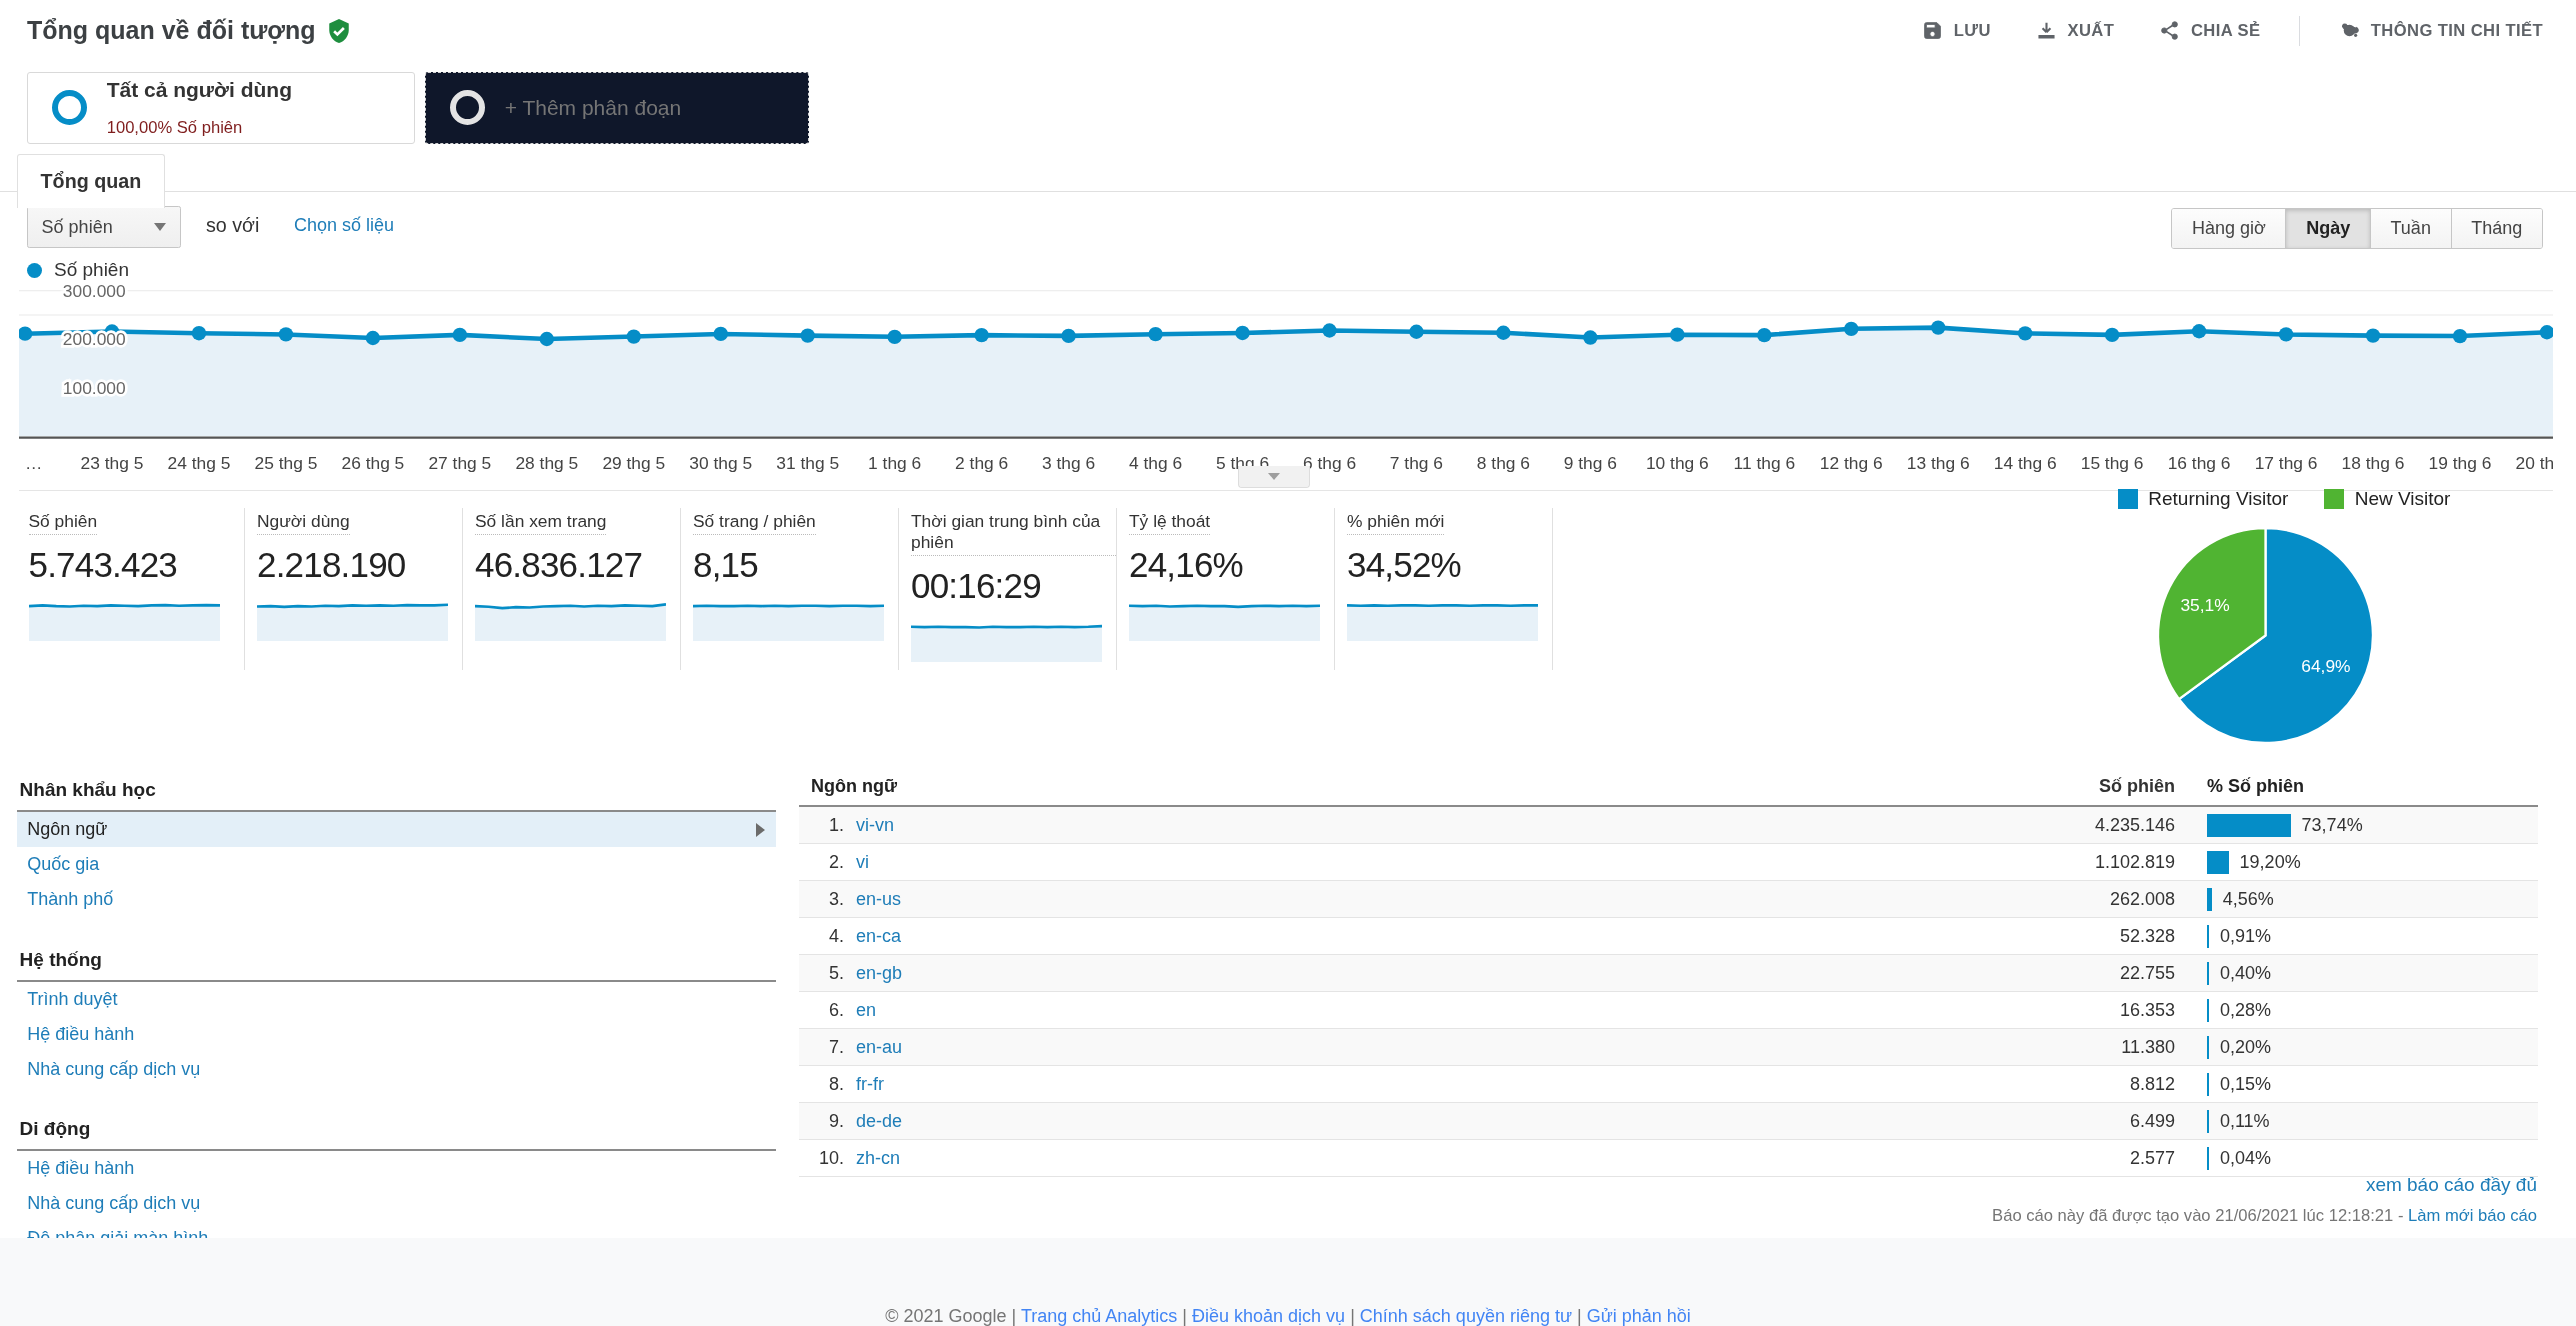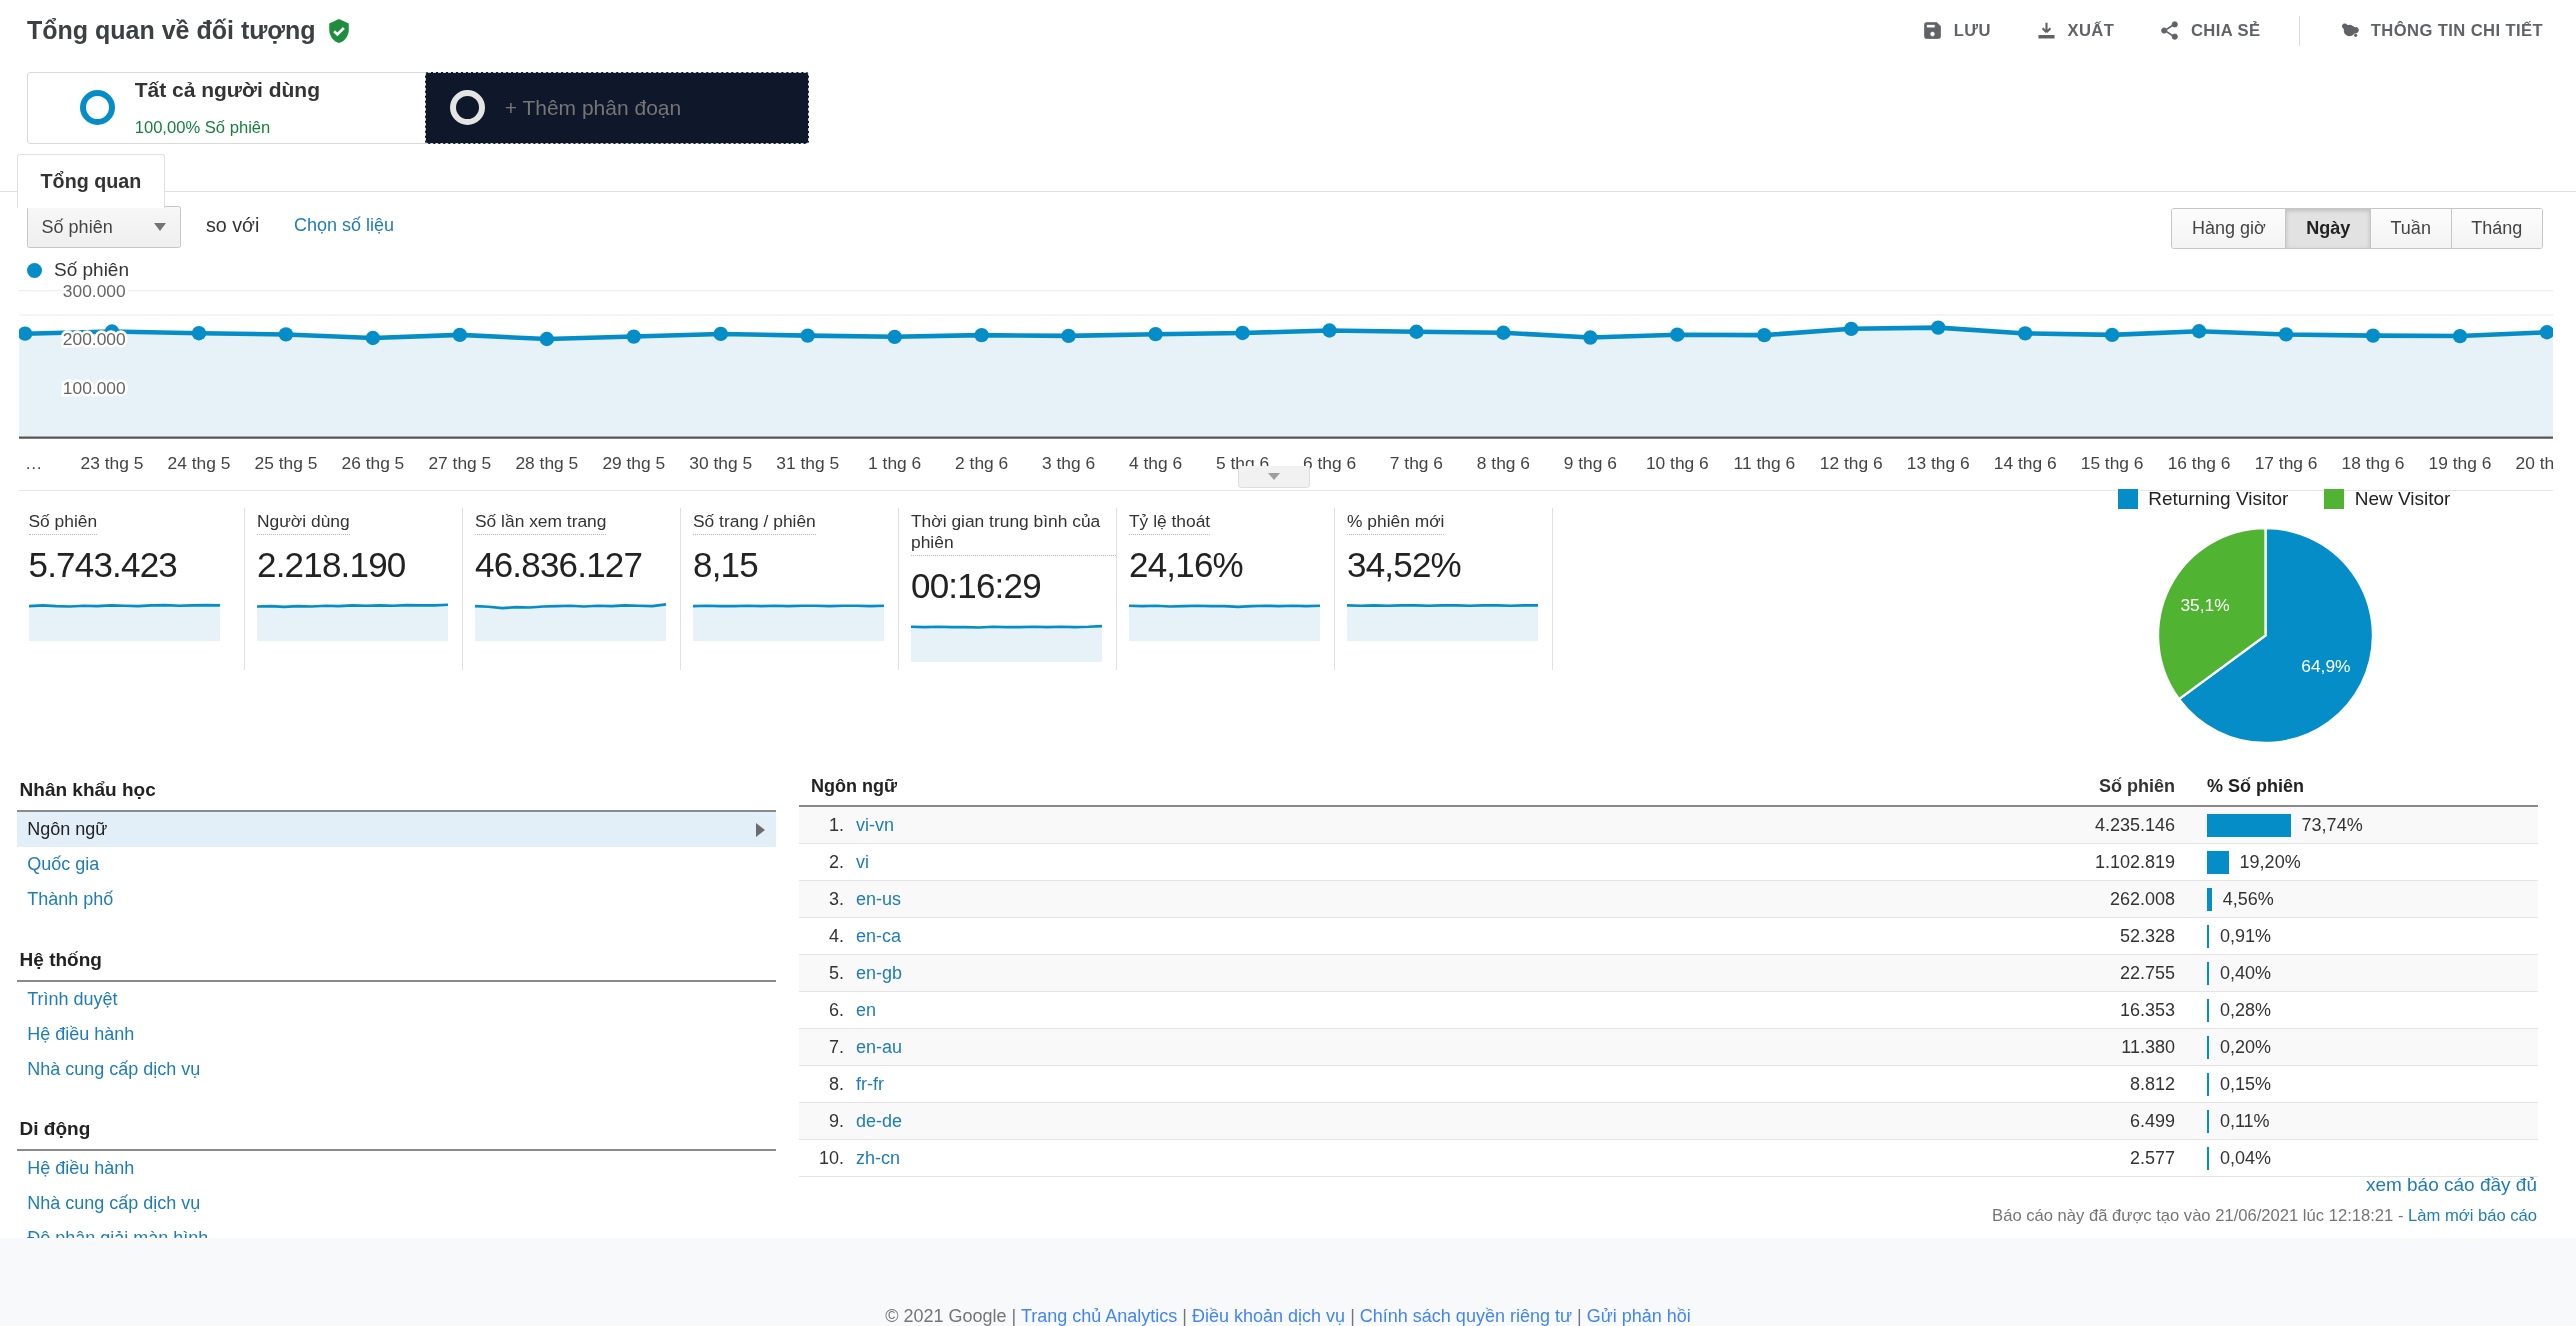--- a/index.html
+++ b/index.html
@@ -12,28 +12,28 @@
   .shield{width:26px;height:26px;}
   .top-actions{margin-left:auto;margin-right:27px;display:flex;align-items:center;gap:33px;}
   .action-btn{display:flex;align-items:center;gap:10.6px;font-size:16.6px;font-weight:bold;
     color:#5f6368;letter-spacing:0.4px;cursor:pointer;background:none;border:none;
     font-family:inherit;text-transform:uppercase;}
   .action-sep{width:0.8px;height:30px;background:#dadce0;}
   .aicon{width:21px;height:21px;fill:#5f6368;stroke:#5f6368;}
   
   .segments{position:absolute;left:0;top:61px;width:100%;height:92px;background:#fff;}
   .seg-card{position:absolute;top:10.6px;height:70px;border-radius:3px;display:flex;align-items:center;}
-  .seg-all{left:27px;width:386px;border:0.8px solid #d9d9d9;background:#fff;padding-left:28px;}
+  .seg-all{left:27px;width:386px;border:0.8px solid #d9d9d9;background:#fff;}
   .seg-add{left:425px;width:382px;border:1.5px dashed #d5d5d5;background:#0f172a;color:#757575;}
   .ring{width:35px;height:35px;border-radius:50%;box-sizing:border-box;margin-left:24px;flex:0 0 auto;}
   .ring-blue{border:6.8px solid #058dc7;}
   .ring-gray{border:6.8px solid #e4e4e4;}
   .seg-text{margin-left:19.7px;}
   .seg-title{font-size:21px;font-weight:bold;color:#333;}
-  .seg-sub{font-size:16.6px;color:#15803d;margin-top:16px;}
+  .seg-sub{font-size:16.6px;color:#7f1d1d;margin-top:16px;}
   .seg-add-label{font-size:21px;color:#757575;margin-left:19.7px;}
   .date-box{position:absolute;right:30px;top:13.6px;border-bottom:1.5px solid #d0d0d0;
     padding:4.5px 3px 7.6px 23px;display:flex;align-items:center;gap:16.6px;cursor:pointer;}
   .date-text{font-size:22px;color:#333;}
   .caret-down{width:0;height:0;border-left:8.3px solid transparent;border-right:8.3px solid transparent;
     border-top:9.8px solid #9e9e9e;}
   
   .tabline{position:absolute;left:0;top:191px;width:100%;height:0.8px;background:#e0e0e0;}
   .tab{position:absolute;left:16.6px;top:154px;height:37px;padding:8px 23px;background:#fff;
     border:0.8px solid #e0e0e0;border-bottom:none;border-radius:3px 3px 0 0;

